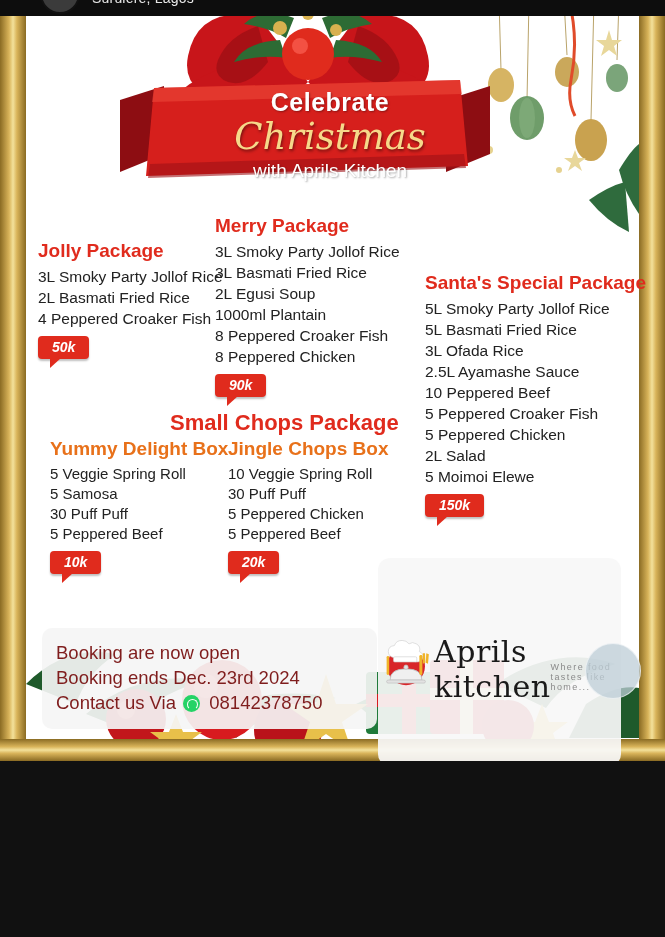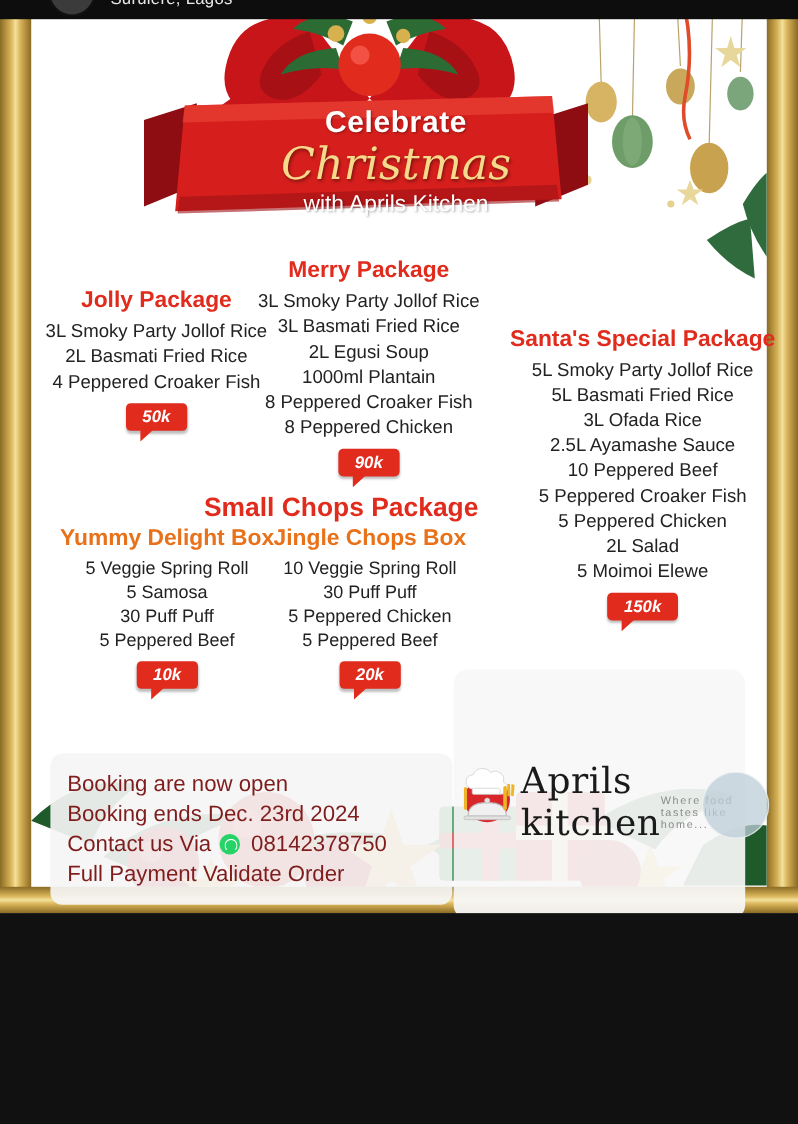--- a/index.html
+++ b/index.html
@@ -122,21 +122,20 @@
     position: absolute;
     right: 26px; top: 0;
     width: 170px; height: 250px;
     z-index: 4;
   }
 
   
   .pkg {
     position: absolute;
     z-index: 10;
-    text-align: center;
   }
   .pkg-title {
     font-size: 19px;
     font-weight: bold;
     margin-bottom: 4px;
   }
   .pkg-title.red { color: #e02b1d; }
   .pkg-title.orange { color: #e8711a; }
   .pkg-list {
     list-style: none;
@@ -417,21 +416,20 @@
     </div>
 
     <div class="booking-box">
       <div class="booking-line">Booking are now open</div>
       <div class="booking-line">Booking ends Dec. 23rd 2024</div>
       <div class="booking-line">
         <span>Contact us Via</span>
         <span class="wa-icon"></span>
         <span>08142378750</span>
       </div>
-      <div class="booking-line">Full Payment Validate  Order</div>
     </div>
 
     <div class="logo-card">
       <svg class="logo-mark" viewBox="0 0 130 108">
         <circle cx="65" cy="50" r="44" fill="#d8262a"></circle>
         <path d="M38 30 q-14 -2 -14 -14 q0 -13 14 -14 q4 -12 18 -12 q10 0 16 8 q8 -6 17 0 q11 6 7 18 q10 4 8 14 q-2 10 -14 10 z" fill="#ffffff" stroke="#cfcfcf" stroke-width="1.5"></path>
         <rect x="36" y="28" width="54" height="12" rx="3" fill="#ffffff" stroke="#cfcfcf" stroke-width="1.5"></rect>
         <path d="M28 82 q0 -26 37 -26 q37 0 37 26 z" fill="#f0f0f0" stroke="#bdbdbd" stroke-width="2"></path>
         <rect x="20" y="82" width="90" height="7" rx="3.5" fill="#e2e2e2" stroke="#bdbdbd" stroke-width="1.5"></rect>
         <circle cx="65" cy="52" r="5" fill="#e2e2e2" stroke="#bdbdbd" stroke-width="1.5"></circle>

